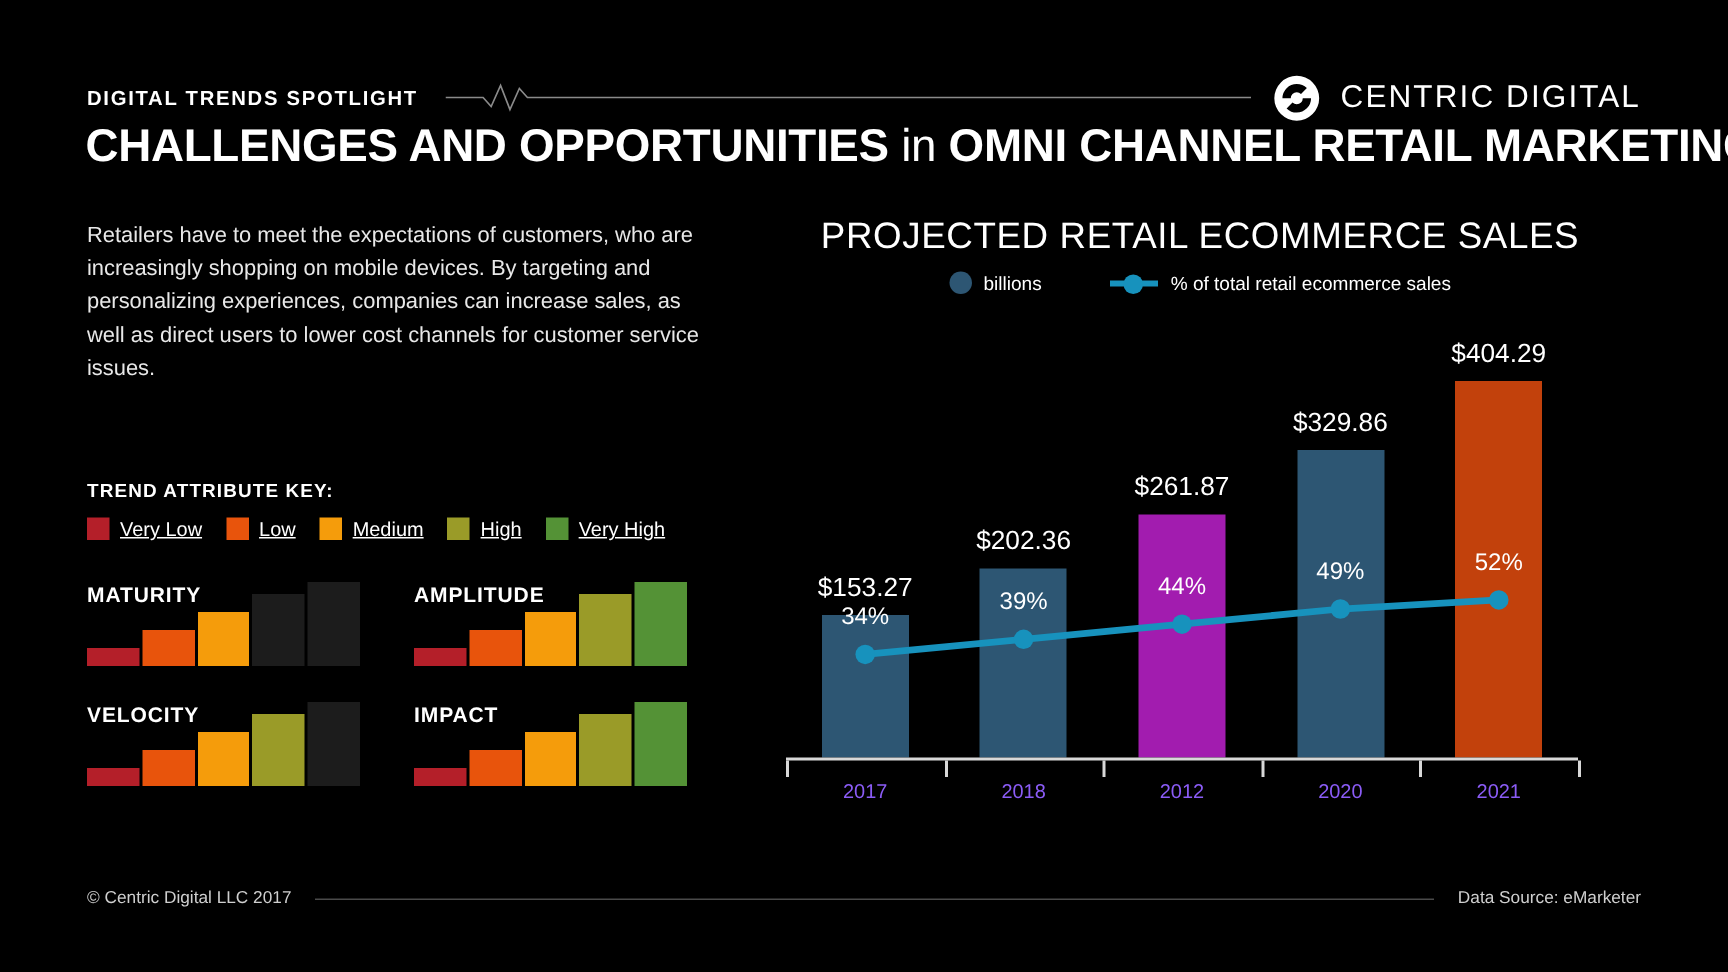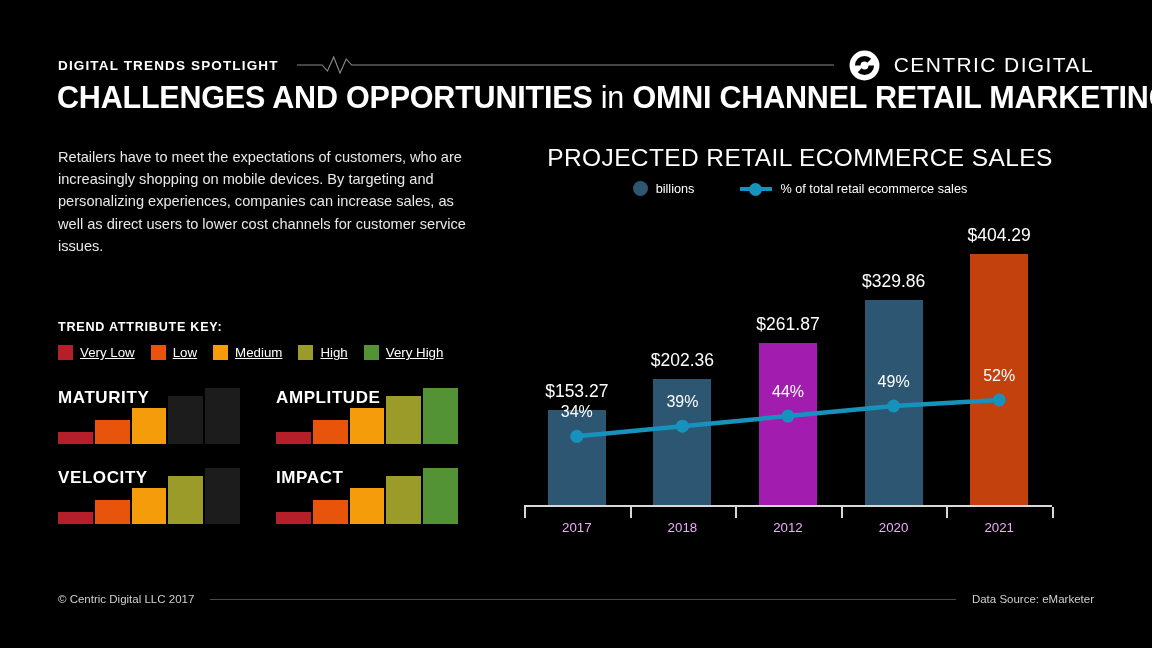--- a/index.html
+++ b/index.html
@@ -40,21 +40,21 @@
 
   .key-legend { position:absolute; left:58px; top:345px;
                 display:flex; align-items:center; gap:0; }
   .key-item { display:flex; align-items:center; margin-right:16px; }
   .key-sw { width:15px; height:15px; margin-right:7px; flex:0 0 15px; }
   .key-lbl { font-size:13.3px; color:#ffffff; white-space:nowrap;text-decoration:underline; }
 
   .attr-grid { position:absolute; left:58px; top:388px; width:400px; }
   .attr-row { display:flex; gap:36px; margin-bottom:24px; }
   .attr-block { width:182px; position:relative; height:56px; }
-  .attr-name { position:absolute; left:0; top:0; font-size:17px;
+  .attr-name { position:absolute; left:0; top:0; font-size:14px;
                font-weight:700; letter-spacing:0.6px; color:#ffffff; z-index:3; }
   .attr-bars { position:absolute; left:0; bottom:0; width:182px; height:56px;
                display:flex; align-items:flex-end; gap:2px; }
   .attr-bar { flex:1 1 0; }
 
   
   .chart-title { position:absolute; left:520px; top:144px; width:560px;
                  text-align:center; font-size:24.5px; letter-spacing:0.4px;
                  color:#ffffff; font-weight:400; }
   .chart-legend { position:absolute; left:520px; top:181px; width:560px;
@@ -73,21 +73,21 @@
   .bars { position:absolute; left:4px; bottom:37px; width:528px; height:273px;
           display:flex; align-items:flex-end; }
   .barslot { flex:1 1 0; display:flex; justify-content:center; position:relative; }
   .bar { width:58px; position:relative; }
   .bar-val { position:absolute; left:50%; transform:translateX(-50%);
              top:-29px; font-size:17.5px; color:#ffffff; white-space:nowrap; }
   .ticks { position:absolute; left:4px; bottom:24px; width:528px; height:11px; }
   .tick { position:absolute; top:0; width:2px; height:11px; background:#d8d8d8; }
   .xlabels { position:absolute; left:4px; bottom:0; width:528px; height:22px;
              display:flex; }
-  .xlab { flex:1 1 0; text-align:center; font-size:13.3px; color:#f0abfc; }
+  .xlab { flex:1 1 0; text-align:center; font-size:13.3px; color:#8b5cf6; }
   .lineLayer { position:absolute; left:0; top:0; width:560px; height:330px;
                pointer-events:none; }
   .pct { position:absolute; font-size:16px; color:#ffffff;
          transform:translateX(-50%); white-space:nowrap; }
 
   
   .footer { position:absolute; left:58px; bottom:43px; width:1036px;
             display:flex; align-items:center; }
   .foot-left, .foot-right { font-size:11.5px; color:#cfcfcf; white-space:nowrap; }
   .foot-rule { flex:1; height:1px; background:#4a4a4a; margin:0 16px; }

